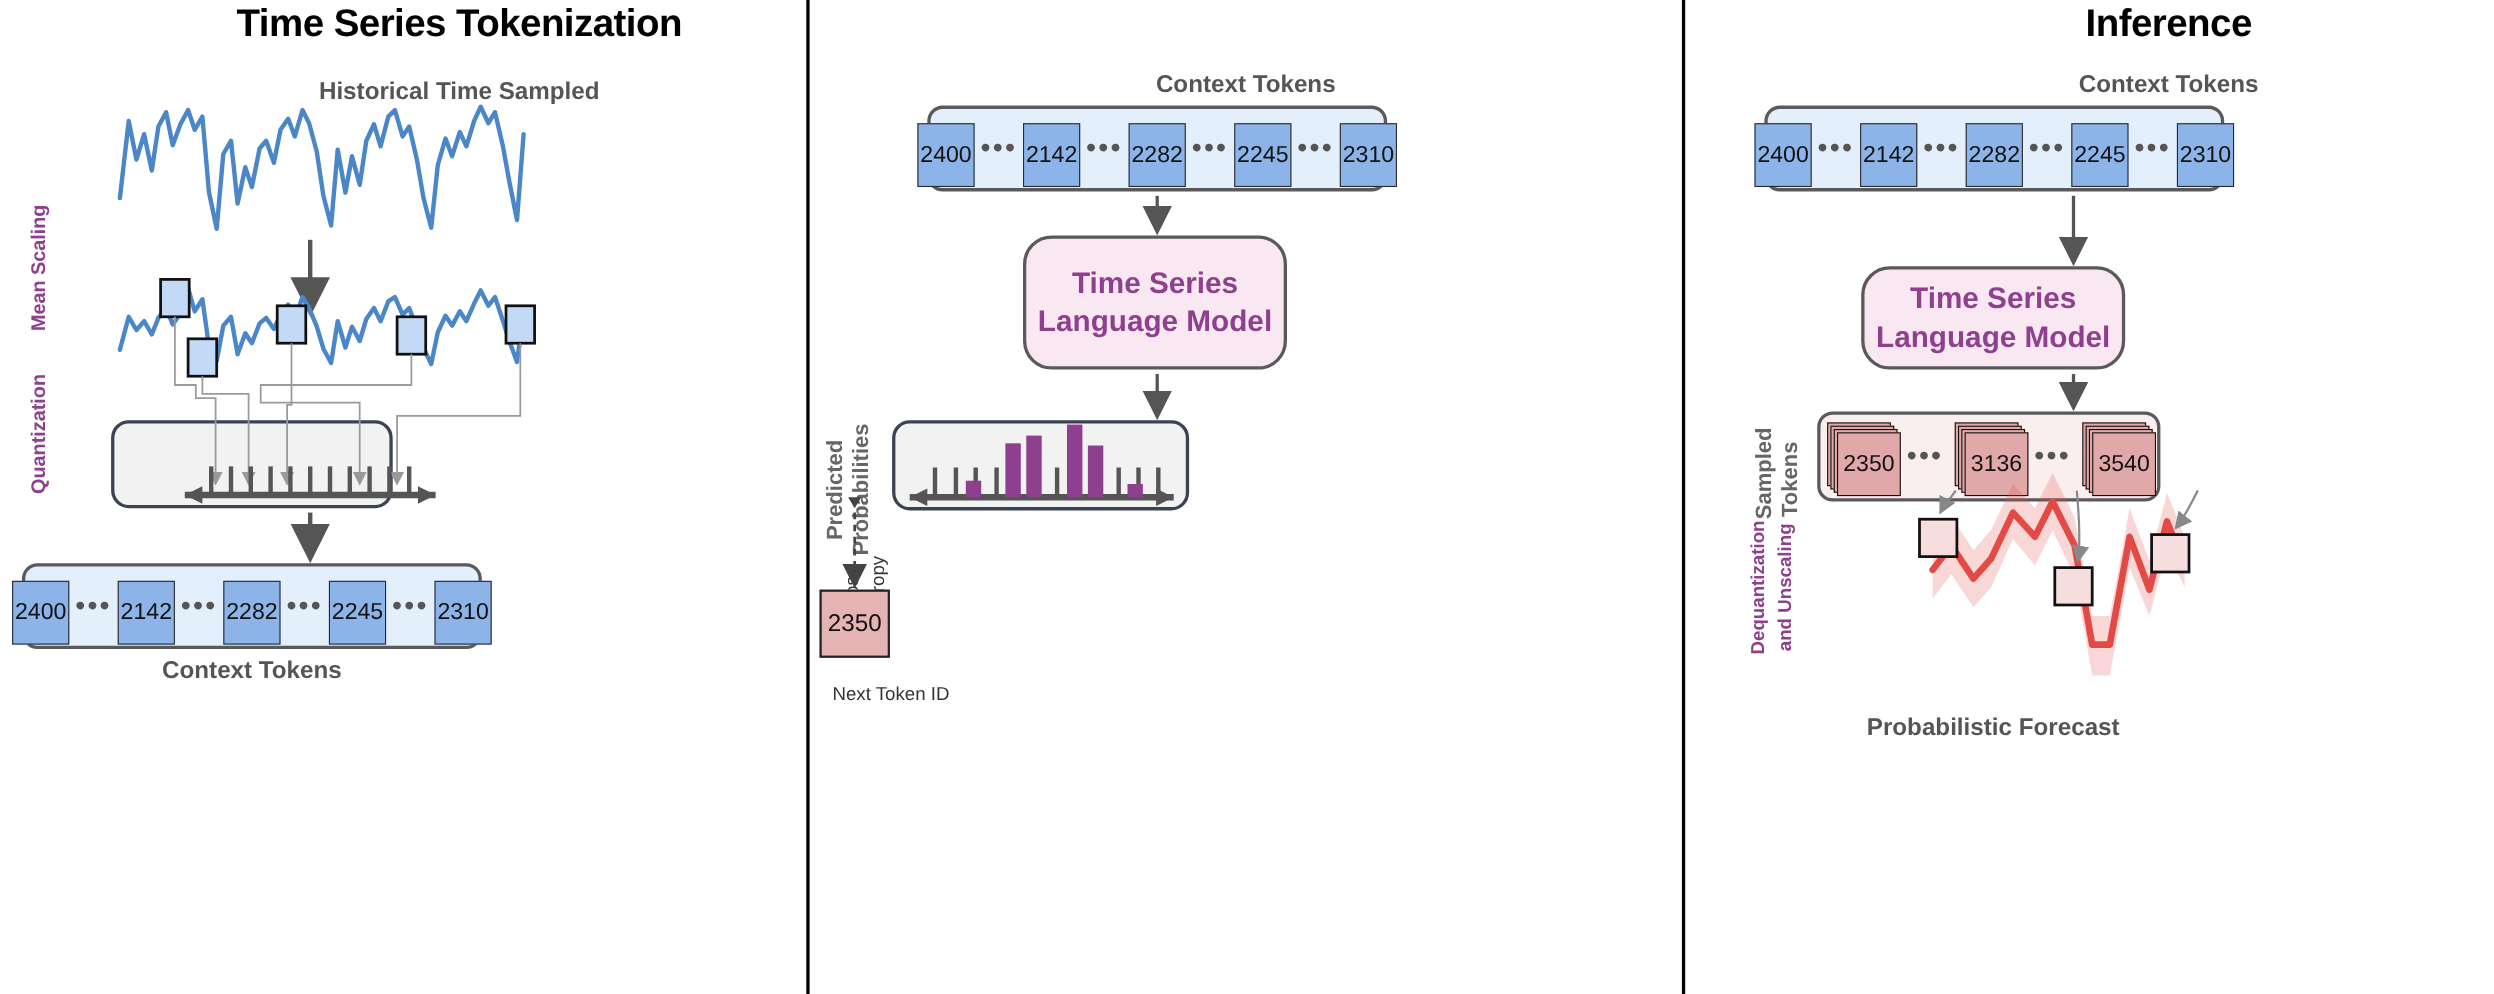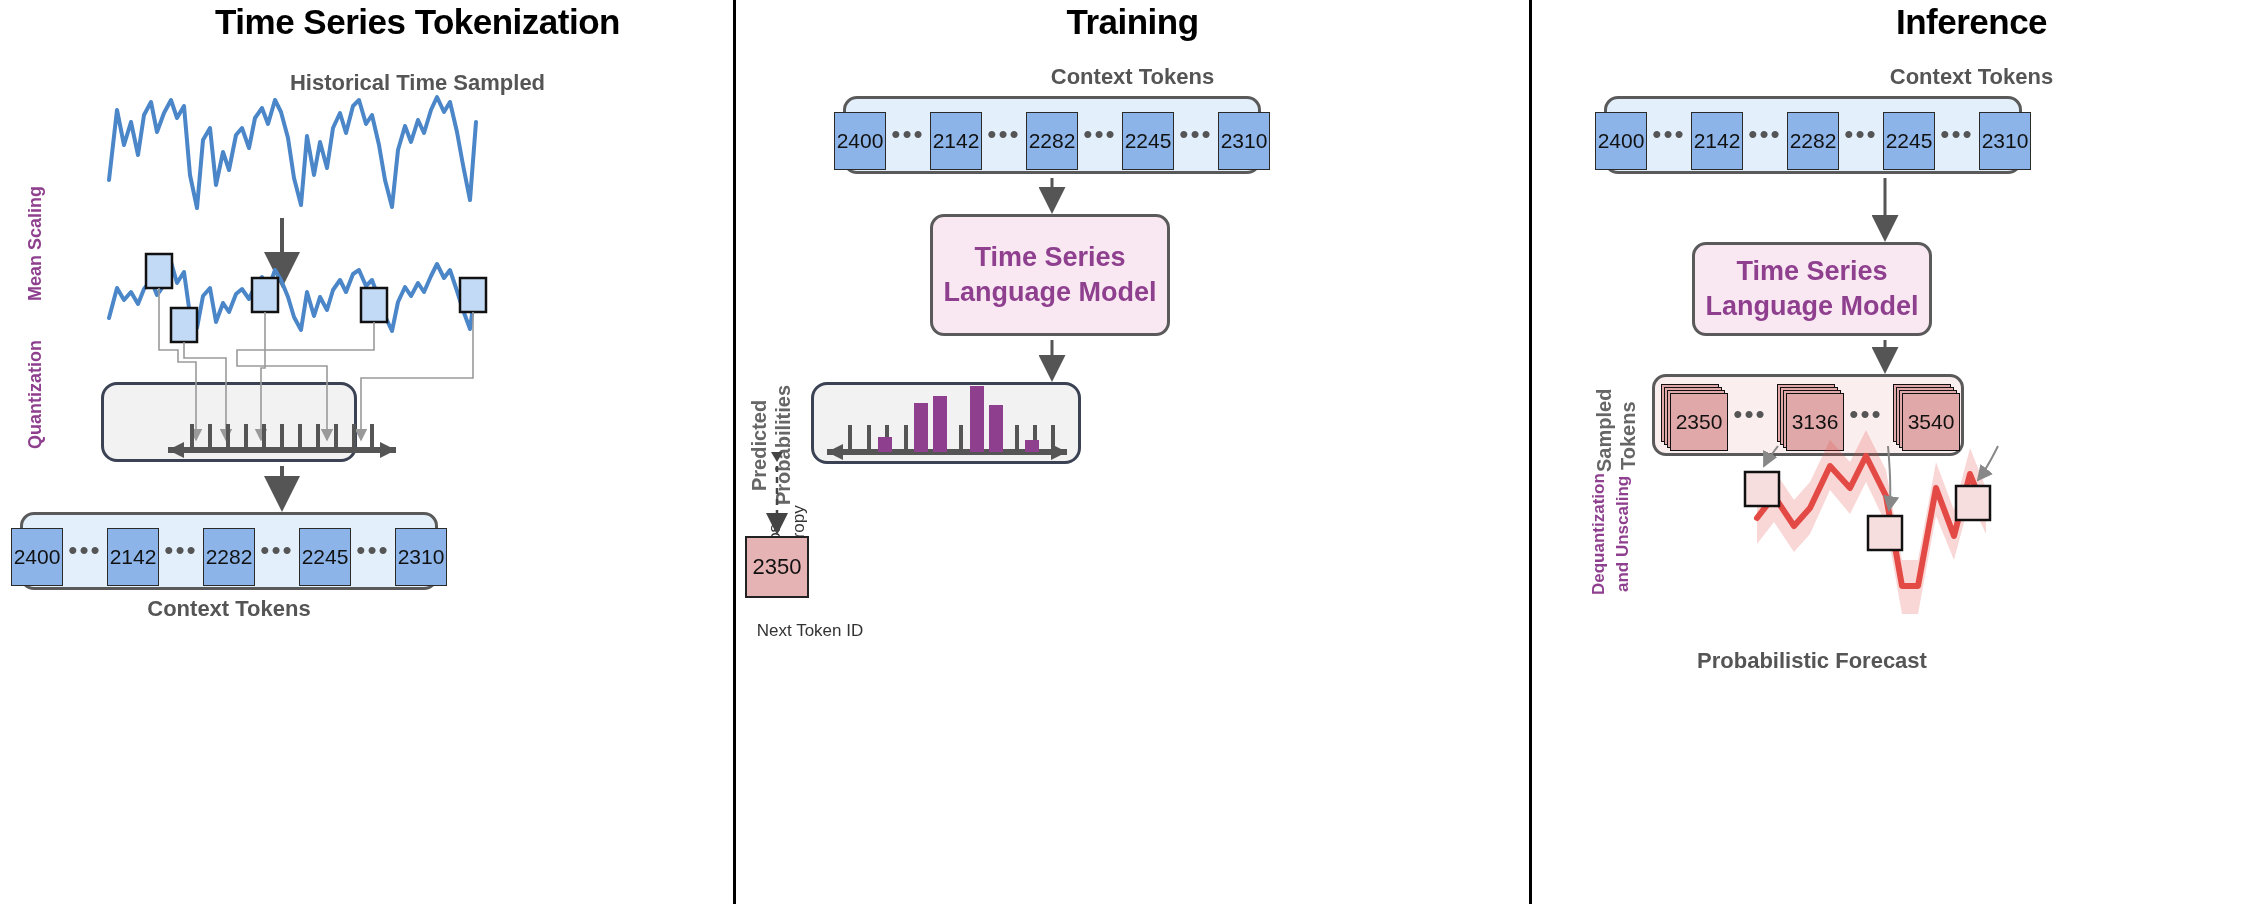--- a/index.html
+++ b/index.html
@@ -77,21 +77,21 @@
     width: 44px; text-align: center;
     font-size: 26px; color: #555; letter-spacing: 2px;
     line-height: 0.6; flex: none;
   }
 
   
   .model-box {
     position: absolute;
     background: #f9e7f2;
     border: 3px solid #5a5a5a;
-    border-radius: 14px;
+    border-radius: 26px;
     display: flex; flex-direction: column;
     align-items: center; justify-content: center;
     color: #8e3f8e; font-size: 27px; font-weight: bold;
     line-height: 1.28; text-align: center;
   }
 
   
   .gray-panel {
     position: absolute;
     background: #f2f2f2;
@@ -249,21 +249,20 @@
           <line x1="321" y1="424" x2="321" y2="450"></line>
         </g>
       </g>
 
       <line x1="231" y1="466" x2="231" y2="504" stroke="#555" stroke-width="4" marker-end="url(#arr-dark)"></line>
     </svg>
   </div>
 
   <div class="panel" id="panel-training">
 
-    <div class="panel-title">Training</div>
 
     <div class="section-label" style="left:0;right:0;top:64px;">Context Tokens</div>
 
     <div class="token-strip" style="left:108px;top:96px;width:418px;height:78px;">
       <div class="token-box">2400</div>
       <div class="token-ellipsis">•••</div>
       <div class="token-box">2142</div>
       <div class="token-ellipsis">•••</div>
       <div class="token-box">2282</div>
       <div class="token-ellipsis">•••</div>

